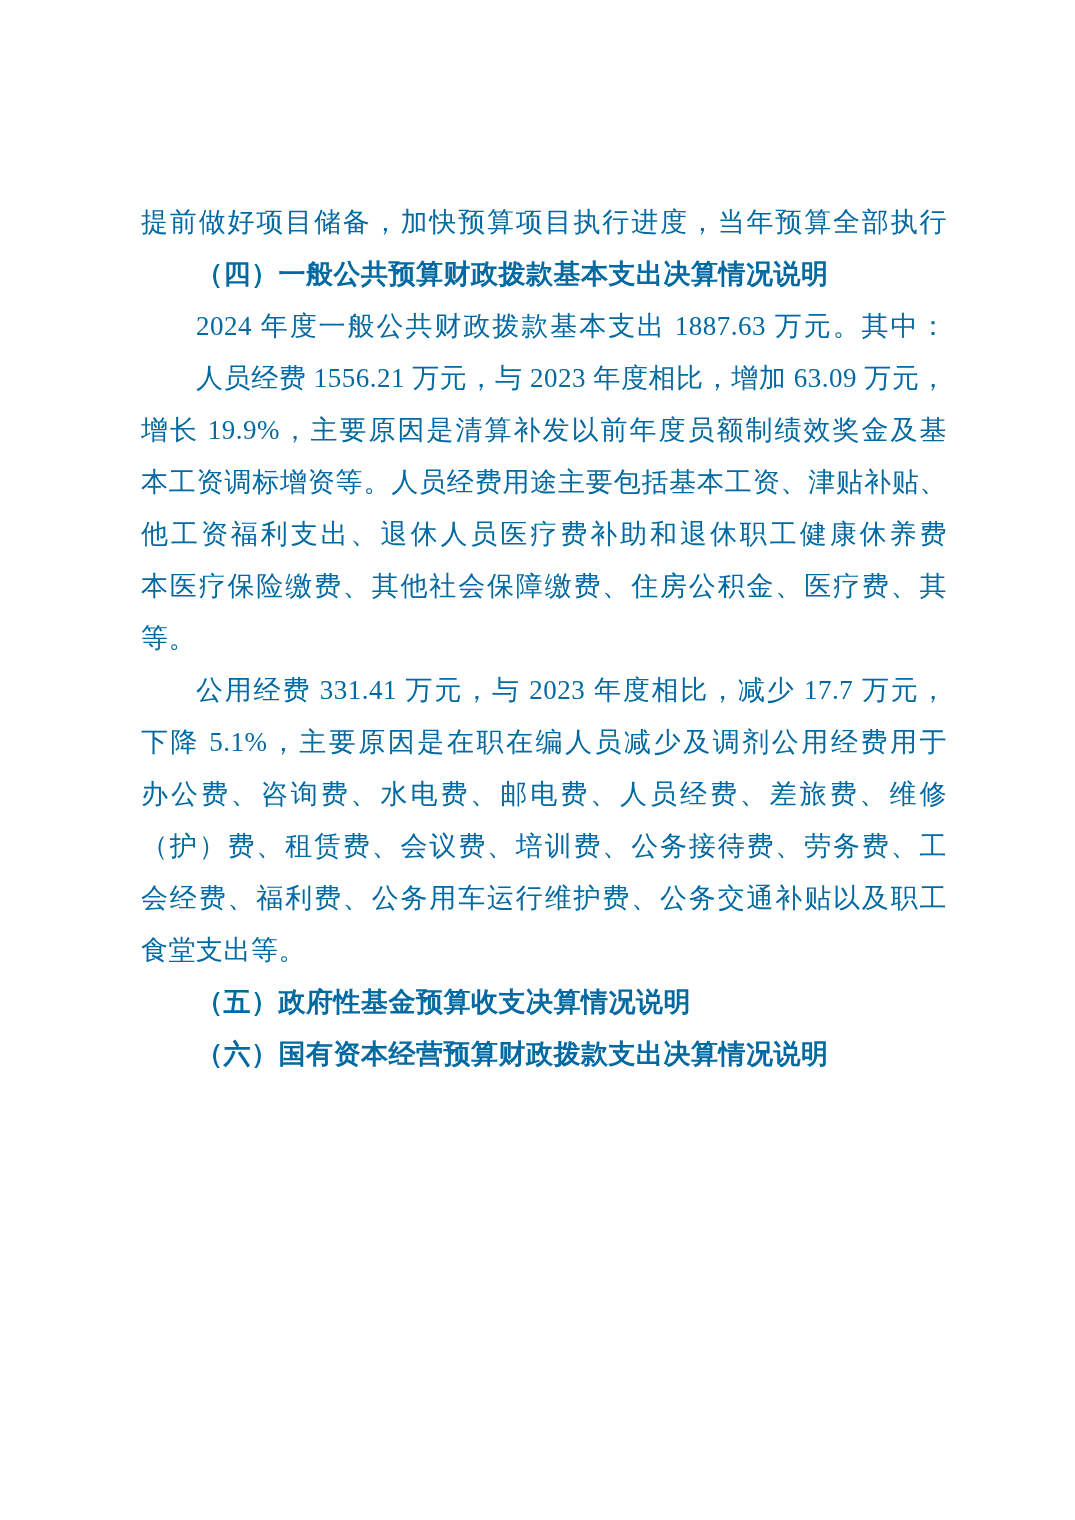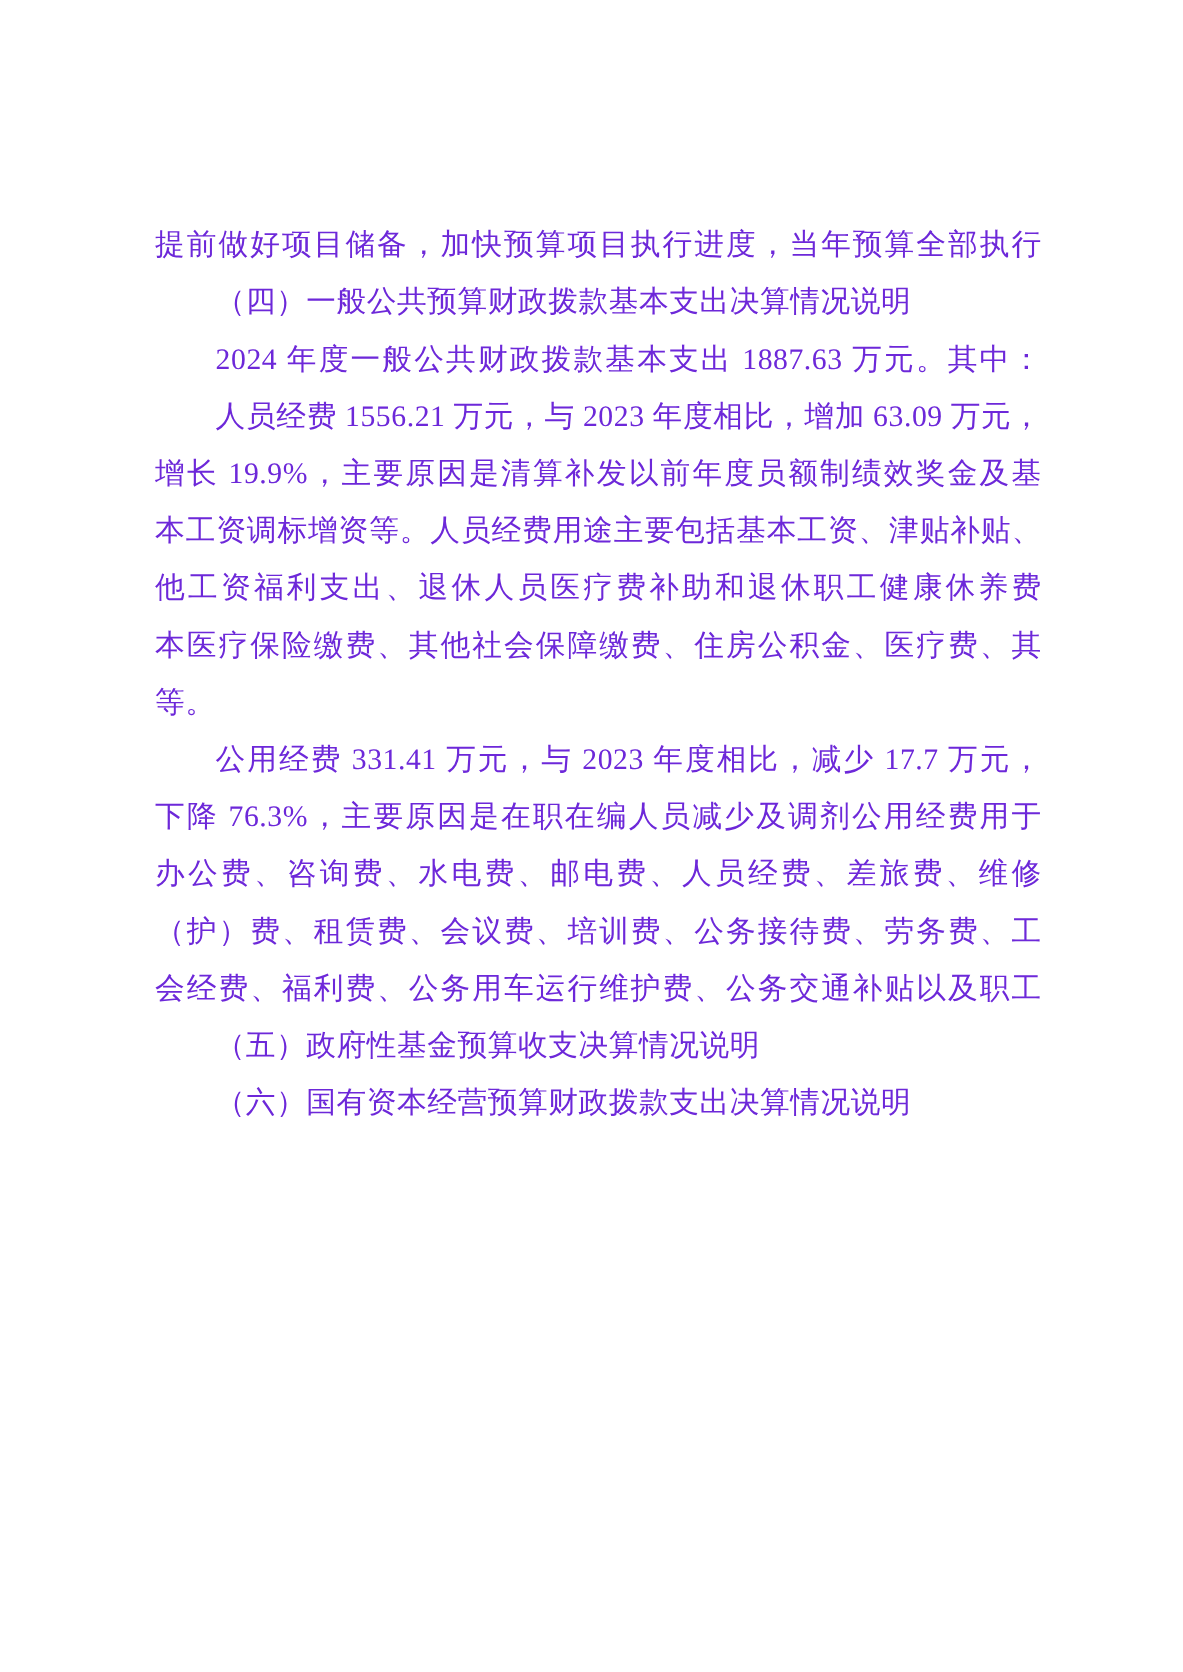--- a/index.html
+++ b/index.html
@@ -18,47 +18,48 @@
   .page {
     position: absolute;
     top: 196px;
     left: 141px;
     width: 806px;
   }
   .line {
     font-size: 27px;
     line-height: 52px;
     letter-spacing: 0.5px;
-    color: #6d28d9;
+    color: #0369a1;
     text-align: left;
   }
   .just {
     text-align: justify;
     text-align-last: justify;
   }
   .indent {
     text-indent: 55px;
   }
   .bold {
-    font-weight: normal;
+    font-weight: bold;
   }
 </style>
 </head>
 <body>
 
 <div class="page">
   <div class="line just">提前做好项目储备，加快预算项目执行进度，当年预算全部执行</div>
   <div class="line bold indent">（四）一般公共预算财政拨款基本支出决算情况说明</div>
   <div class="line indent just">2024 年度一般公共财政拨款基本支出 1887.63 万元。其中：</div>
   <div class="line indent just">人员经费 1556.21 万元，与 2023 年度相比，增加 63.09 万元，</div>
   <div class="line just">增长 19.9%，主要原因是清算补发以前年度员额制绩效奖金及基</div>
   <div class="line just">本工资调标增资等。人员经费用途主要包括基本工资、津贴补贴、</div>
   <div class="line just">他工资福利支出、退休人员医疗费补助和退休职工健康休养费</div>
   <div class="line just">本医疗保险缴费、其他社会保障缴费、住房公积金、医疗费、其</div>
   <div class="line">等。</div>
   <div class="line indent just">公用经费 331.41 万元，与 2023 年度相比，减少 17.7 万元，</div>
-  <div class="line just">下降 76.3%，主要原因是在职在编人员减少及调剂公用经费用于</div>
+  <div class="line just">下降 5.1%，主要原因是在职在编人员减少及调剂公用经费用于</div>
   <div class="line just">办公费、咨询费、水电费、邮电费、人员经费、差旅费、维修</div>
   <div class="line just">（护）费、租赁费、会议费、培训费、公务接待费、劳务费、工</div>
   <div class="line just">会经费、福利费、公务用车运行维护费、公务交通补贴以及职工</div>
+  <div class="line">食堂支出等。</div>
   <div class="line bold indent">（五）政府性基金预算收支决算情况说明</div>
   <div class="line bold indent">（六）国有资本经营预算财政拨款支出决算情况说明</div>
 </div>
 
 </body></html>

